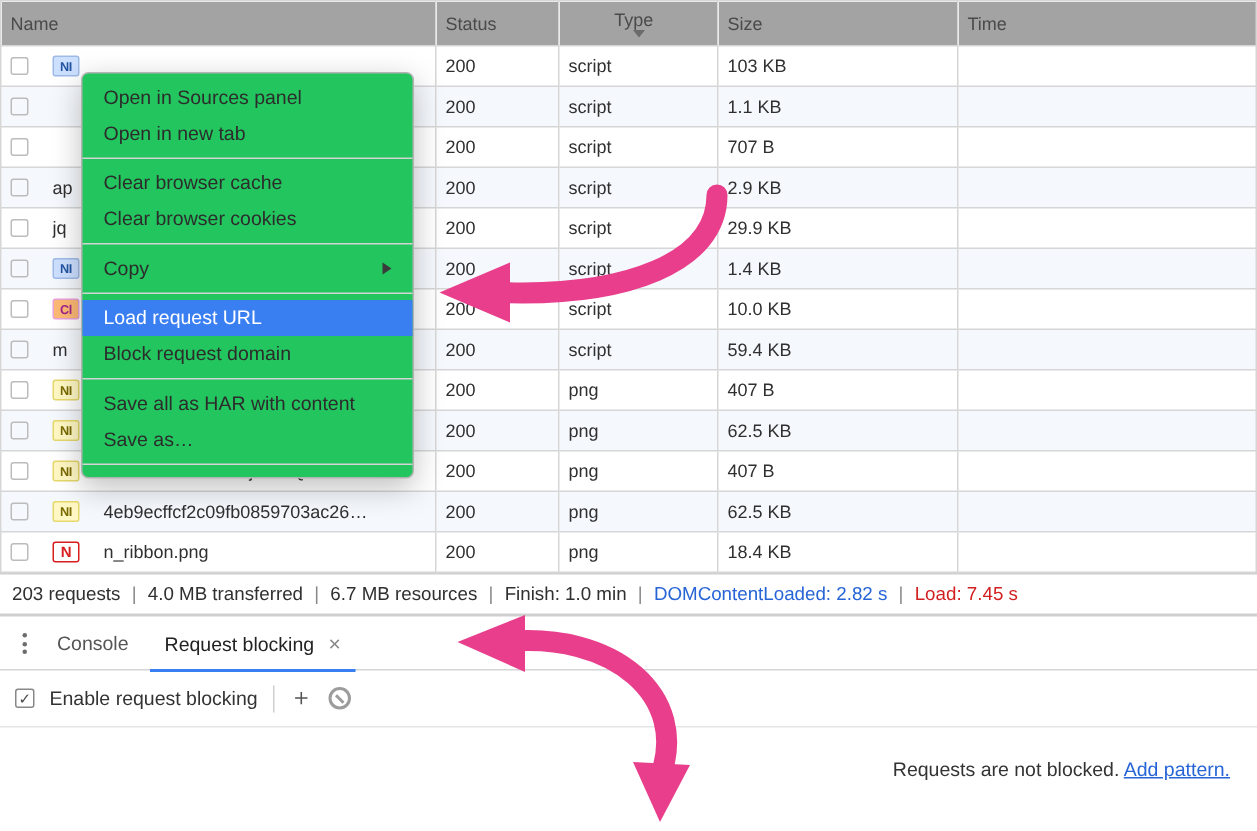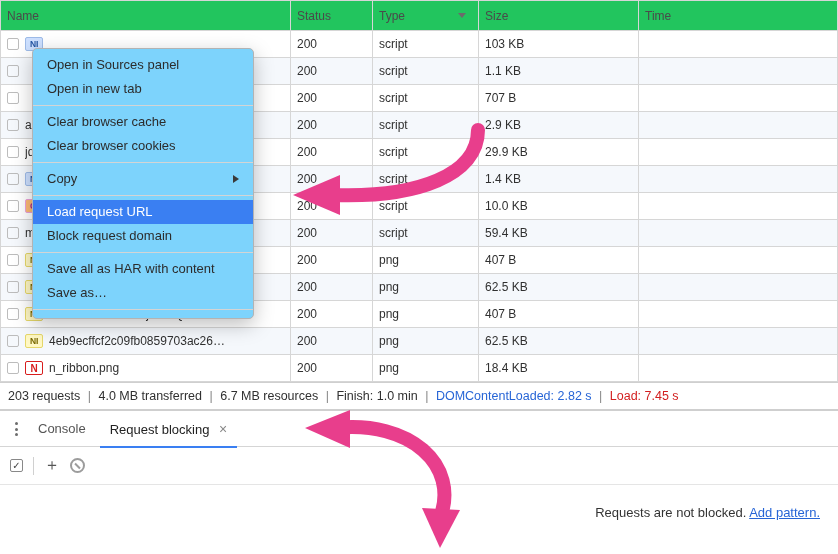--- a/index.html
+++ b/index.html
@@ -24,59 +24,59 @@
     border: 1px solid #d6d6d6;
     text-align: left;
     padding: 0 6px;
     height: 26px;
     font-weight: normal;
     white-space: nowrap;
     overflow: hidden;
     text-overflow: ellipsis;
   }
   table.net th {
-    background: #22c55e;
+    background: #a3a3a3;
     color: #4a4a4a;
     height: 30px;
   }
   table.net tbody tr:nth-child(even) td { background: #f5f8fc; }
   table.net tbody tr:nth-child(odd)  td { background: #ffffff; }
   col.c-name   { width: 290px; }
   col.c-status { width: 82px; }
   col.c-type   { width: 106px; }
   col.c-size   { width: 160px; }
   col.c-time   { width: auto; }
   .size-cell { text-align: right; padding-right: 10px; }
-  .name-cell { display:flex; align-items:center; gap:6px; height:26px; }
+  .name-cell { display:flex; align-items:center; gap:16px; height:26px; }
   .chk {
     width:12px; height:12px; border:1px solid #bcbcbc; border-radius:2px;
     flex: none;
   }
   .badge {
     width:18px; height:14px; border-radius:2px; display:flex;
     align-items:center; justify-content:center; font-size:8.5px;
     font-weight:600; letter-spacing:-0.2px; flex:none;
   }
   .badge.ni  { background:#cde0ff; color:#2455a3; border:1px solid #9ebbe8; }
   .badge.nix { background:#fff8c4; color:#7a6a00; border:1px solid #e6d86a; }
   .badge.cl  { background:#fdba74; color:#a3248f; border:1px solid #eaa0d8; }
   .badge.n   { background:#ffffff; color:#d81d1d; border:1px solid #d81d1d; font-weight:800; font-size:10px; }
   .nm { flex:1; overflow:hidden; text-overflow:ellipsis; white-space:nowrap; }
   th .sort-ind {
     display:inline-block; width:0; height:0; margin-left:6px;
     border-left:4px solid transparent; border-right:4px solid transparent;
     border-top:5px solid #6b6b6b;
   }
   .th-inner { display:flex; align-items:center; }
-  .th-type { justify-content:space-between; padding-right:6px; }
+  .th-type { justify-content:center; padding-right:6px;flex-direction:column; }
 
   
   .ctx {
-    position:absolute; top:48px; left:32px; width:222px;
-    background:#7dd3fc; border:1px solid #b3b3b3; border-radius:5px;
+    position:absolute; top:48px; left:54px; width:222px;
+    background:#22c55e; border:1px solid #b3b3b3; border-radius:5px;
     box-shadow:0 6px 20px rgba(0,0,0,0.25);
     padding:4px 0;
     font-size:13px;
     color:#2c2c2c;
     z-index:30;
   }
   .ctx .ci {
     padding:3px 14px; line-height:18px;
     display:flex; justify-content:space-between; align-items:center;
     cursor:default;
@@ -415,20 +415,21 @@
         <span></span>
       </div>
     <div class="tab"><span>Console</span></div>
     <div class="tab active">
       <span>Request blocking</span>
       <span class="close-x">×</span>
     </div>
   </div>
   <div class="drawer-row2">
     <span class="cb">✓</span>
+    <span>Enable request blocking</span>
     <span class="pipe"></span>
     <span class="plus">＋</span>
     <span class="nope"></span>
   </div>
   <div class="drawer-msg">
     <span>Requests are not blocked.</span>
     <a>Add pattern.</a>
   </div>
 </div>
 

